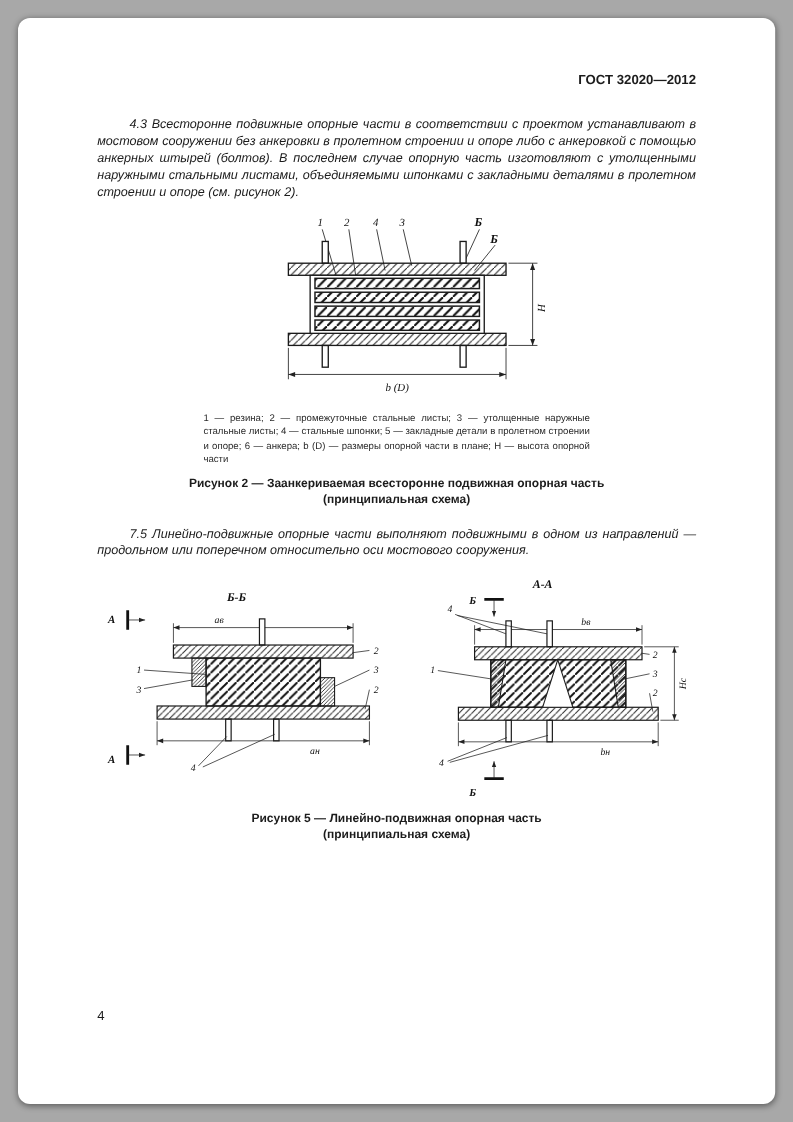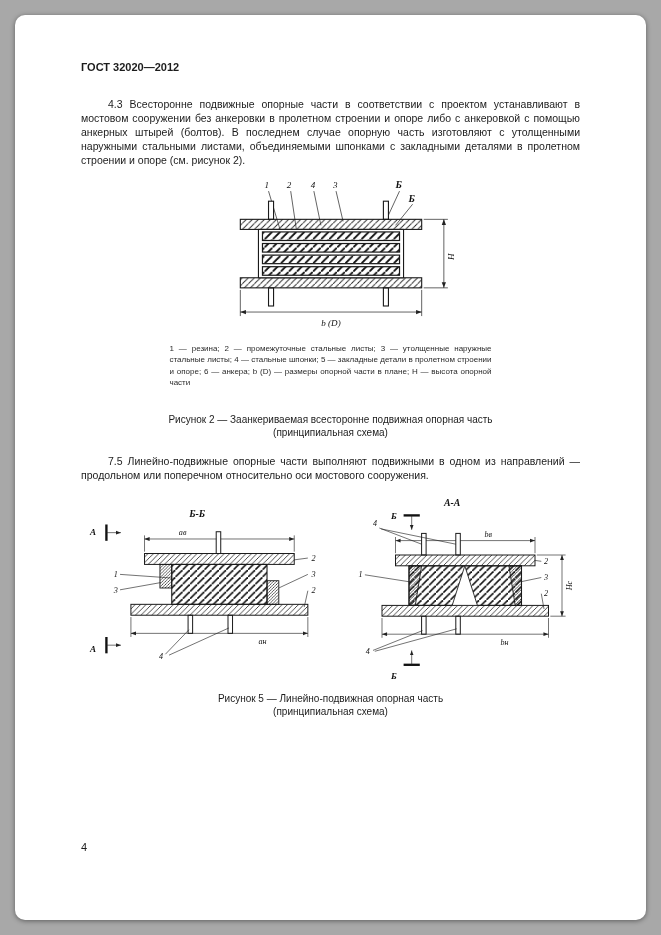--- a/index.html
+++ b/index.html
@@ -11,33 +11,33 @@
   .page {
     position:relative;
     width:631px; height:905px;
     margin:15px auto;
     background:#ffffff;
     border-radius:10px;
     box-shadow:0 1px 5px rgba(0,0,0,.45);
     overflow:hidden;
   }
   .content { padding:46px 66px 0 66px; color:#1c1c1c; }
-  .doc-header { font-size:11px; font-weight:bold; margin:0 0 24px 0; }
+  .doc-header { font-size:11px; font-weight:bold; margin:0 0 24px 0;text-align:right; }
   .body-text {
-    font-size:10.5px; line-height:1.34; text-align:justify; margin:0 0 8px 0;
+    font-size:10.5px; line-height:1.34; text-align:justify; margin:0 0 8px 0;font-style:italic;
   }
   .body-text.indent { text-indent:27px; }
   .figure-block { text-align:center; }
   .figure-block svg { display:block; margin:0 auto; }
   .legend {
     font-size:8px; line-height:1.45; color:#2a2a2a; text-align:justify;
   }
-  .legend-f2 { width:322px; margin:6px auto 24px auto; }
+  .legend-f2 { width:322px; margin:6px auto 8px auto; }
   .legend-f3 { width:100%; margin:4px 0 10px 0; }
-  .caption { font-size:10px; text-align:center; line-height:1.35; margin:2px 0 14px 0; }
+  .caption { font-size:10px; text-align:center; line-height:1.35; margin:2px 0 14px 0;font-weight:bold; }
   .fig3-row {
     display:flex; justify-content:space-between; align-items:flex-end;
     margin:2px 0 2px 0;
   }
   .page-num { position:absolute; left:66px; top:826px; font-size:11px; color:#1c1c1c; }
 
   
   svg text {
     font-family:"Liberation Serif", serif;
     font-size:9px; font-style:italic; fill:#111;

